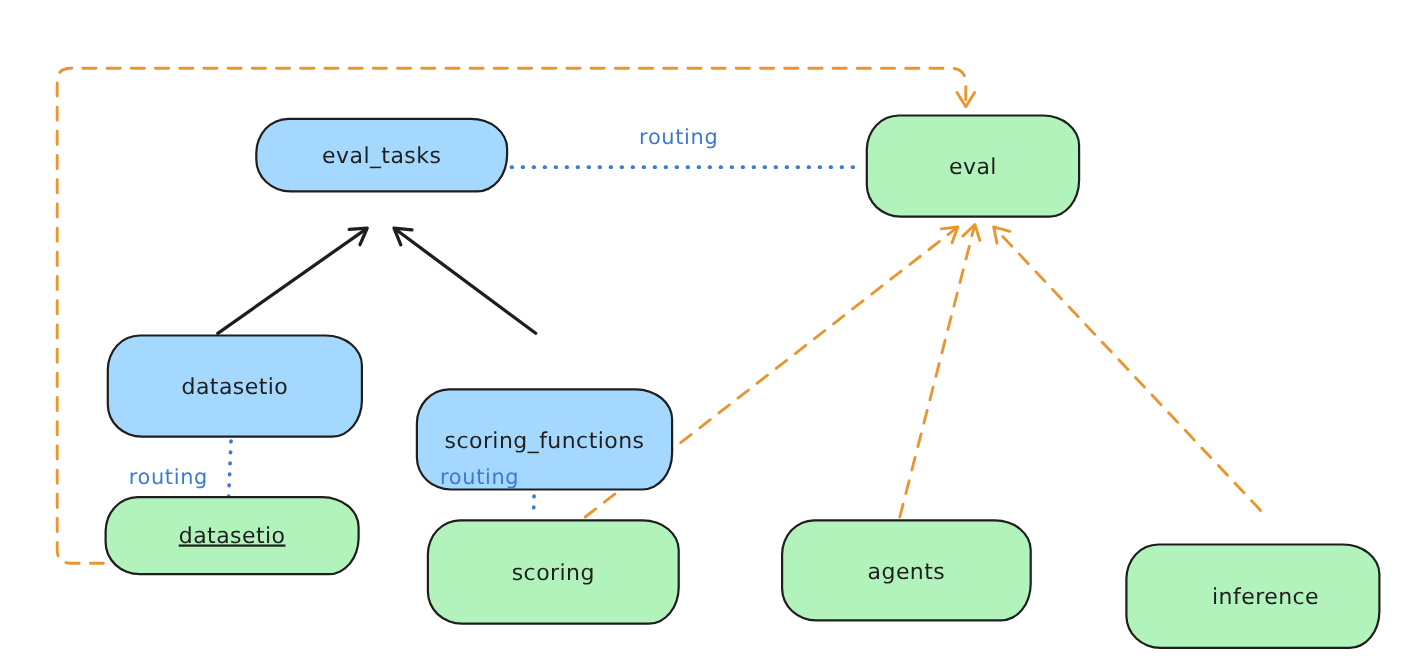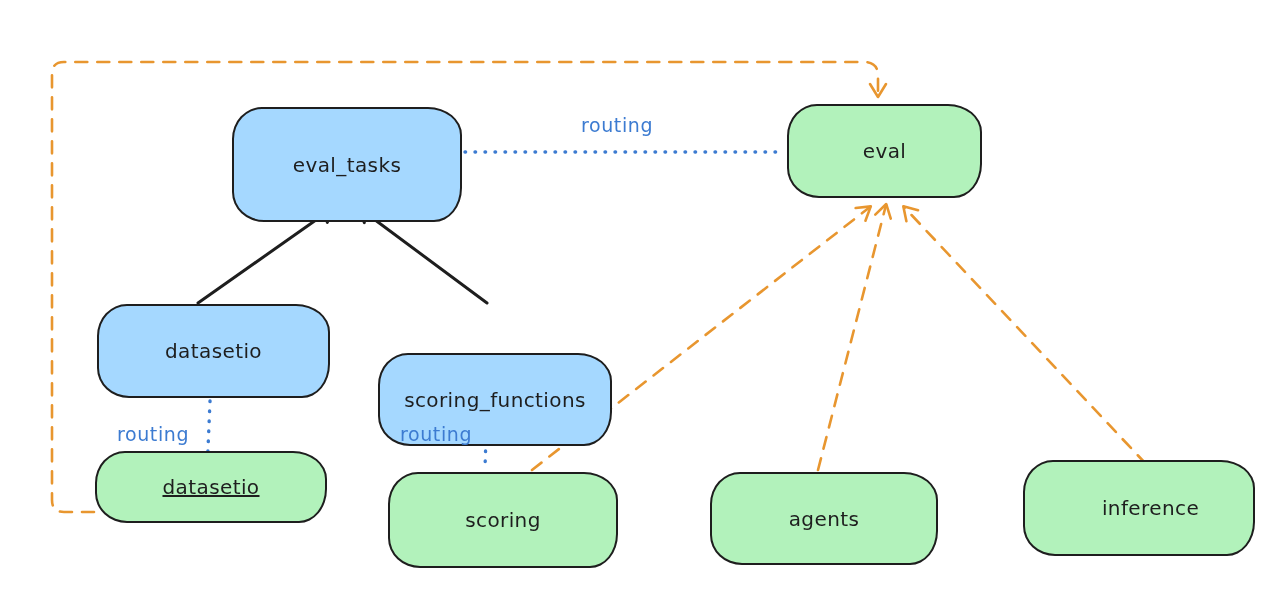--- a/index.html
+++ b/index.html
@@ -25,28 +25,28 @@
     border-radius: 30px 34px 28px 32px / 32px 28px 34px 30px;
     font-size: 20px;
     color: #1e1e1e;
     letter-spacing: 0.4px;
     box-sizing: border-box;
     cursor: default;
   }
   .node-blue  { background: #a5d8ff; }
   .node-green { background: #b2f2bb; }
 
-  .n-eval-tasks        { left: 232px; top: 107px; width: 230px; height: 115px; }
+  .n-eval-tasks        { left: 232px; top: 107px; width: 230px; height: 68px; }
   .n-eval              { left: 787px; top: 104px; width: 195px; height: 94px; }
   .n-datasets          { left:  97px; top: 304px; width: 233px; height: 94px; }
   .n-scoring-functions { left: 378px; top: 305px; width: 234px; height: 93px; margin-top: 48px; }
   .n-datasetio         { left:  95px; top: 451px; width: 232px; height: 72px; text-decoration: underline; }
   .n-scoring           { left: 388px; top: 472px; width: 230px; height: 96px; }
   .n-agents            { left: 710px; top: 472px; width: 228px; height: 93px; }
-  .n-inference         { left: 1023px; top: 460px; width: 232px; height: 96px; padding-left: 23px; }
+  .n-inference         { left: 1023px; top: 494px; width: 232px; height: 96px; padding-left: 23px; }
 
   .edge-label {
     position: absolute;
     color: #3c7bd1;
     font-size: 19px;
     letter-spacing: 0.6px;
     white-space: nowrap;
   }
   .l-routing-top  { left: 581px; top: 114px; }
   .l-routing-left { left: 117px; top: 423px; }

